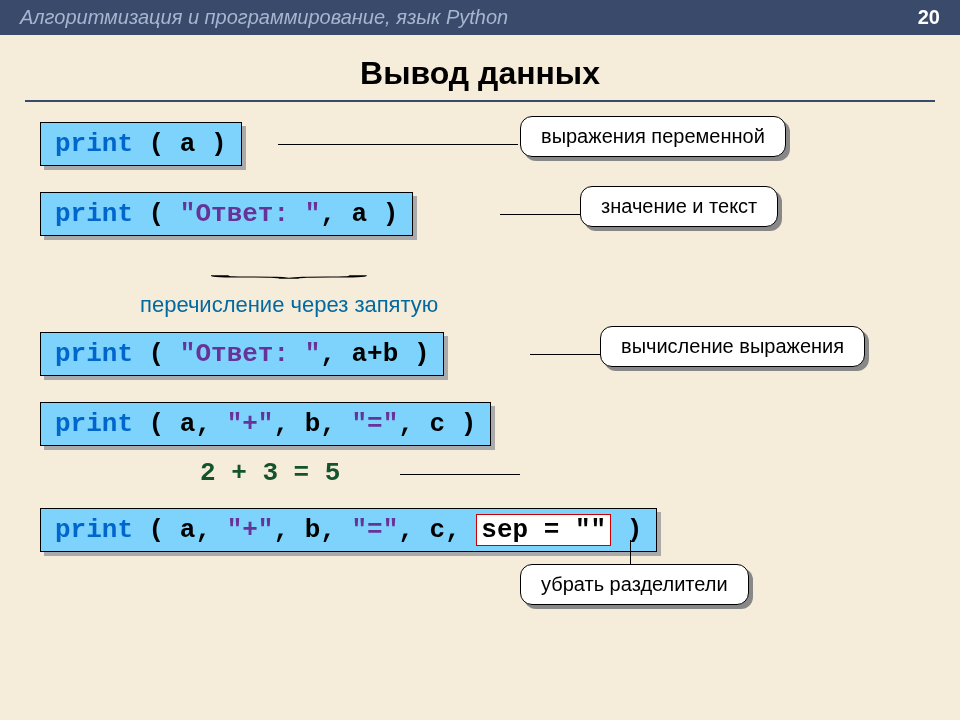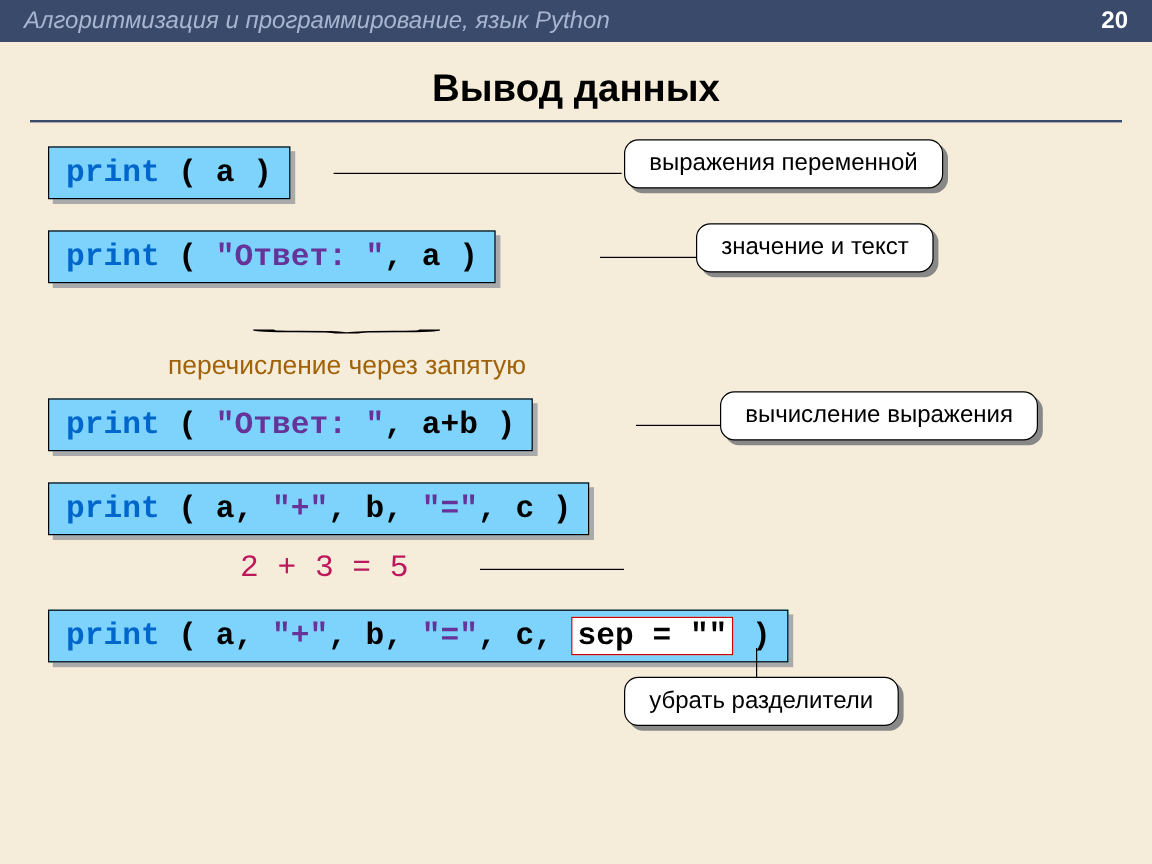--- a/index.html
+++ b/index.html
@@ -60,28 +60,28 @@
       box-shadow: 4px 4px 0 #888;
       padding: 8px 20px;
       font-size: 20px;
       text-align: center;
       display: inline-block;
       position: absolute;
     }
     .row { position: relative; margin-bottom: 18px; min-height: 50px; }
     .note {
       font-size: 22px;
-      color: #a16207;
+      color: #0369a1;
       text-align: center;
     }
     .output {
       font-family: 'Courier New', monospace;
       font-size: 26px;
-      font-weight: normal;
-      color: #be185d;
+      font-weight: bold;
+      color: #14532d;
       margin-left: 160px;
       margin-bottom: 8px;
     }
     .sep-highlight {
       background: #fff;
       border: 1px solid #cc0000;
       padding: 0 4px;
     }
     .connector {
       position: absolute;

